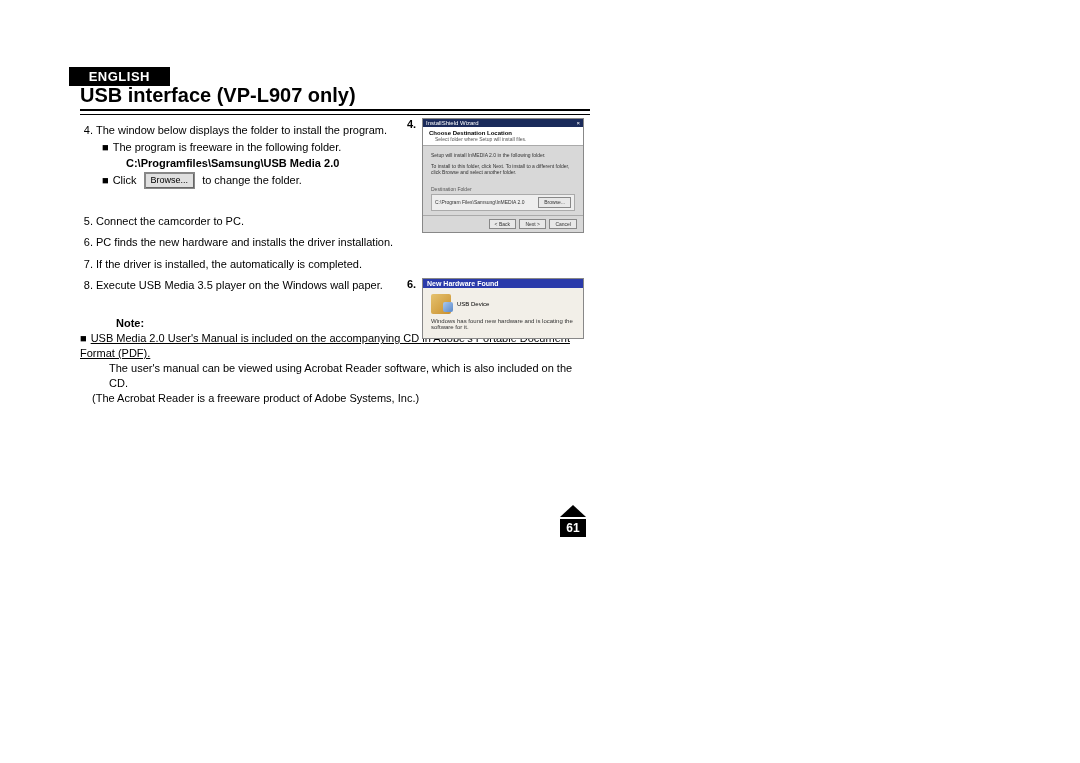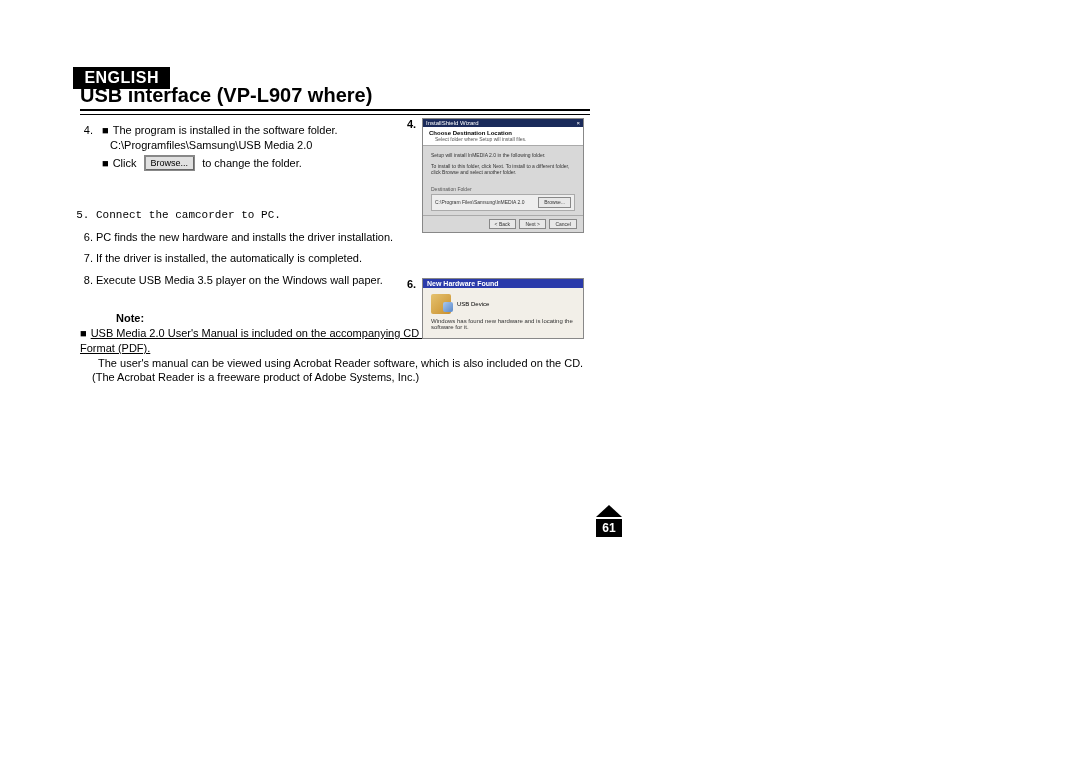--- a/index.html
+++ b/index.html
@@ -19,22 +19,22 @@
     width: 530px;
   }
   .lang-box {
     position: absolute;
     top: 67px;
     right: 490px;
     left: auto;
     background: #000;
     color: #fff;
     font-weight: bold;
-    font-size: 16px;
-    padding: 2px 11px;
+    font-size: 13px;
+    padding: 2px 20px;
     letter-spacing: 0.5px;
   }
   .title {
     font-size: 20px;
     font-weight: bold;
     font-family: Arial, Helvetica, sans-serif;
     margin: 24px 0 0 0;
     padding-bottom: 2px;
   }
   .rule {
@@ -55,21 +55,22 @@
   }
   .sub {
     margin: 2px 0 0 6px;
   }
   .sq {
     display: inline-block;
     font-family: Arial;
     margin-right: 4px;
   }
   .indent {
-    margin-left: 8px;
+    margin-left: 24px;
+    font-weight: bold;
   }
   .browse-btn {
     display: inline-block;
     border: 1px solid #888;
     background: #e0e0e0;
     font-size: 9px;
     padding: 1px 6px;
     margin: 0 4px;
     box-shadow: 1px 1px 0 #888 inset, -1px -1px 0 #666 inset;
     position: relative;
@@ -195,21 +196,20 @@
     line-height:1.35;
     text-decoration:underline;
   }
 
   .page-num {
     position:absolute;
     top: 505px;
     left: 560px;
     width: 26px;
     text-align:center;
-    margin-left:36px;
   }
   .page-num .tri {
     width:0;height:0;
     border-left:13px solid transparent;
     border-right:13px solid transparent;
     border-bottom:12px solid #000;
     margin:0 auto 2px auto;
   }
   .page-num .box {
     background:#000;
@@ -221,46 +221,47 @@
     line-height:18px;
   }
 </style>
 </head>
 <body>
 
 <div class="page">
 
   <div class="lang-box">ENGLISH</div>
 
-  <div class="title">USB interface (VP-L907 where)</div>
+  <div class="title">USB interface (VP-L907 only)</div>
   <div class="rule"></div>
 
   <ol class="main-list" start="4">
     <li>
+      <span>The window below displays the folder to install the program.</span>
       <div class="sub">
-        <span class="sq">■</span><span>The program is installed in the software folder.</span>
+        <span class="sq">■</span><span>The program is freeware in the following folder.</span>
         <div class="indent">C:\Programfiles\Samsung\USB Media 2.0</div>
       </div>
       <div class="sub" style="">
         <span class="sq">■</span><span>Click</span>
         <span class="browse-btn">Browse...</span>
         <span>to change the folder.</span>
       </div>
     </li>
-    <li style="margin-top:36px;font-family:Liberation Mono, monospace;">Connect the camcorder to PC.</li>
+    <li style="margin-top:24px;">Connect the camcorder to PC.</li>
     <li>PC finds the new hardware and installs the driver installation.</li>
     <li>If the driver is installed, the automatically is completed.</li>
     <li>Execute USB Media 3.5 player on the Windows wall paper.</li>
   </ol>
 
   <div class="note-block">
     <div class="note-h">Note:</div>
     <div class="note-body">
       <span class="sq">■</span><span>USB Media 2.0 User's Manual is included on the accompanying CD in Adobe's Portable Document Format (PDF).</span><br>
-      <span style="margin-left:18px;display:inline-block">The user's manual can be viewed using Acrobat Reader software, which is also included on the CD.</span><br>
+      <span style="margin-left:29px;display:inline-block">The user's manual can be viewed using Acrobat Reader software, which is also included on the CD.</span><br>
       <span style="margin-left:12px;display:inline-block">(The Acrobat Reader is a freeware product of Adobe Systems, Inc.)</span>
     </div>
   </div>
 
 </div>
 
 <div class="figure-label fig4-label">4.</div>
 <div class="figure-label fig6-label">6.</div>
 
 <div class="wizard">

